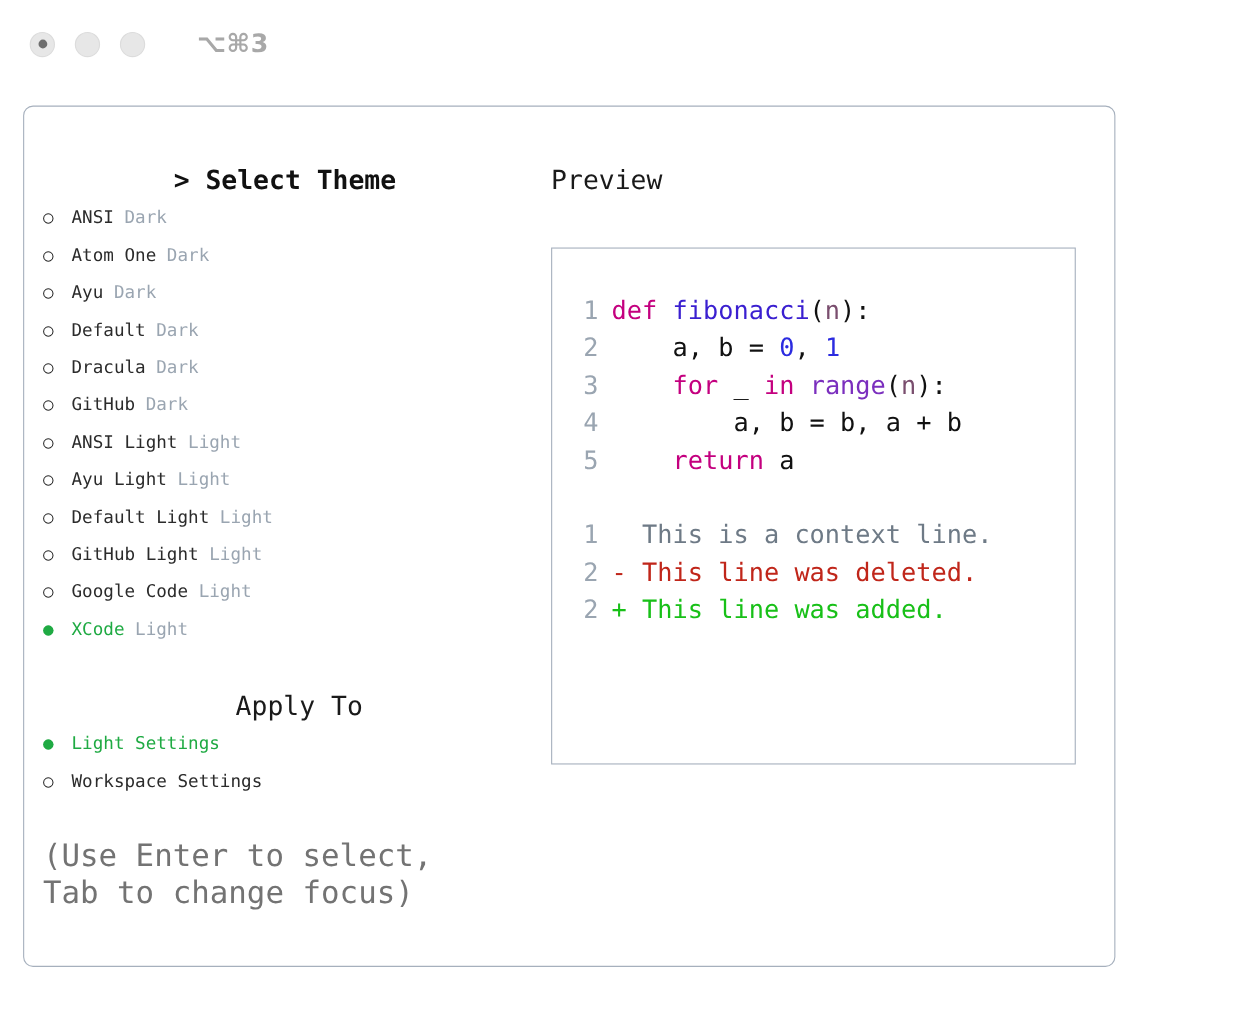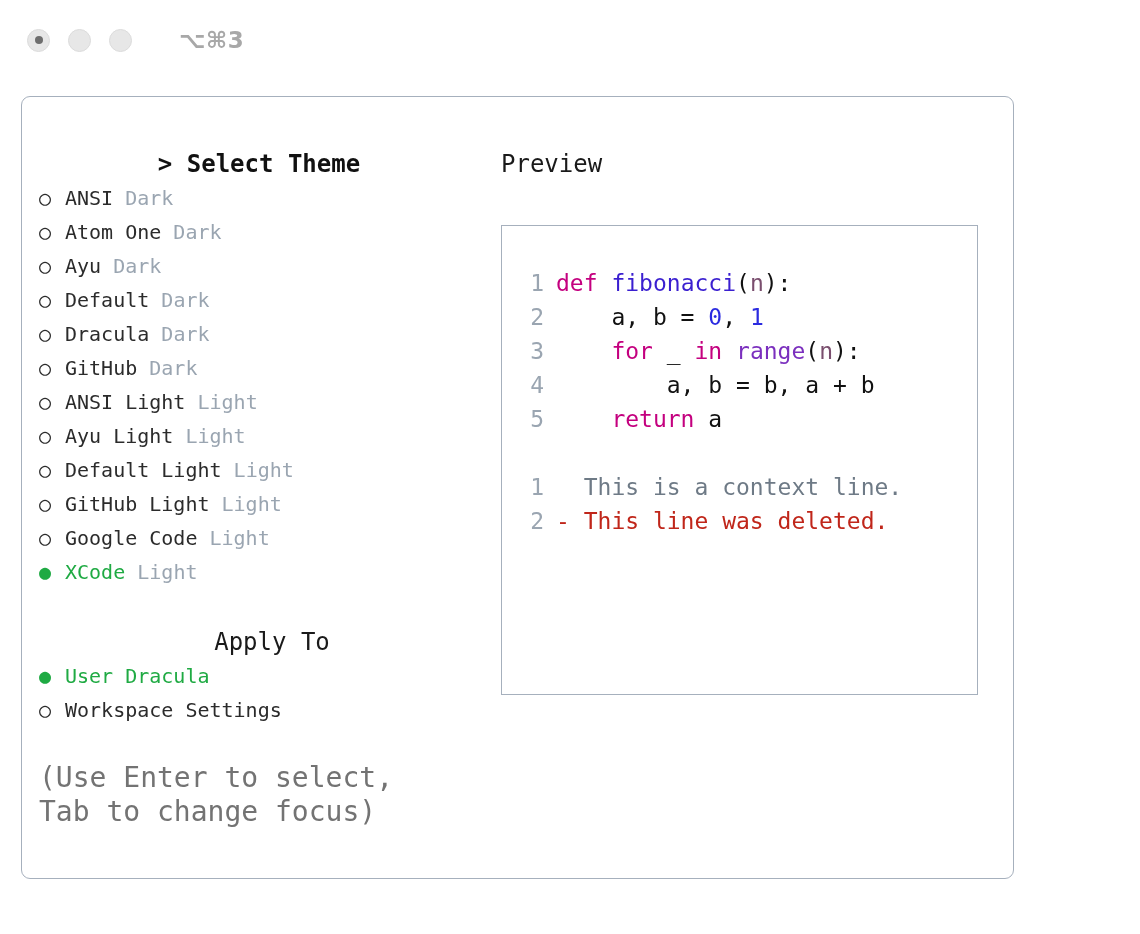--- a/index.html
+++ b/index.html
@@ -104,21 +104,21 @@
   .heading {
     font-size: 24px;
     line-height: 34px;
     color: #111111;
     font-weight: bold;
     white-space: pre;
     text-align: center;
   }
 
   .row {
-    font-size: 20px;
+    font-size: 16px;
     line-height: 34px;
     white-space: pre;
     color: #2b2b2b;
     display: block;
   }
   .marker {
     display: inline-block;
     width: 26px;
     color: #2b2b2b;
   }
@@ -231,40 +231,41 @@
             <div class="row"><span class="marker">○</span><span class="">Default Light</span><span class="suffix"> Light</span></div>
             <div class="row"><span class="marker">○</span><span class="">GitHub Light</span><span class="suffix"> Light</span></div>
             <div class="row"><span class="marker">○</span><span class="">Google Code</span><span class="suffix"> Light</span></div>
             <div class="row"><span class="marker sel">●</span><span class="name-sel">XCode</span><span class="suffix"> Light</span></div>
           </div>
 
         <div class="section-gap"></div>
 
         <div class="sub-heading">Apply To</div>
         <div id="apply-list">
-            <div class="row"><span class="marker sel">●</span><span class="name-sel">User Dracula</span></div>
+            <div class="row"><span class="marker sel">●</span><span class="name-sel">Light Settings</span></div>
             <div class="row"><span class="marker">○</span><span class="">Workspace Settings</span></div>
           </div>
 
         <div class="hint">(Use Enter to select, Tab to change focus)</div>
       </div>
 
       <div class="col-right">
         <div class="preview-title">Preview</div>
         <div class="preview-box">
           <div id="code-block">
               <div class="code-line"><span class="lno">1</span><span class="tok-kw">def </span><span class="tok-fn">fibonacci</span><span class="tok-plain">(</span><span class="tok-param">n</span><span class="tok-plain">):</span></div>
               <div class="code-line"><span class="lno">2</span><span class="tok-plain">    a, b = </span><span class="tok-num">0</span><span class="tok-plain">, </span><span class="tok-num">1</span></div>
               <div class="code-line"><span class="lno">3</span><span class="tok-kw">    for</span><span class="tok-plain"> _ </span><span class="tok-kw">in</span><span class="tok-plain"> </span><span class="tok-call">range</span><span class="tok-plain">(</span><span class="tok-param">n</span><span class="tok-plain">):</span></div>
               <div class="code-line"><span class="lno">4</span><span class="tok-plain">        a, b = b, a + b</span></div>
               <div class="code-line"><span class="lno">5</span><span class="tok-kw">    return</span><span class="tok-plain"> a</span></div>
             </div>
           <div class="blank-gap"></div>
           <div id="diff-block">
               <div class="code-line"><span class="lno">1</span><span class="diff-ctx">  This is a context line.</span></div>
               <div class="code-line"><span class="lno">2</span><span class="diff-del">- This line was deleted.</span></div>
+              <div class="code-line"><span class="lno">2</span><span class="diff-add">+ This line was added.</span></div>
             </div>
         </div>
       </div>
 
     </div>
   </div>
 </div>
 
 </body></html>

